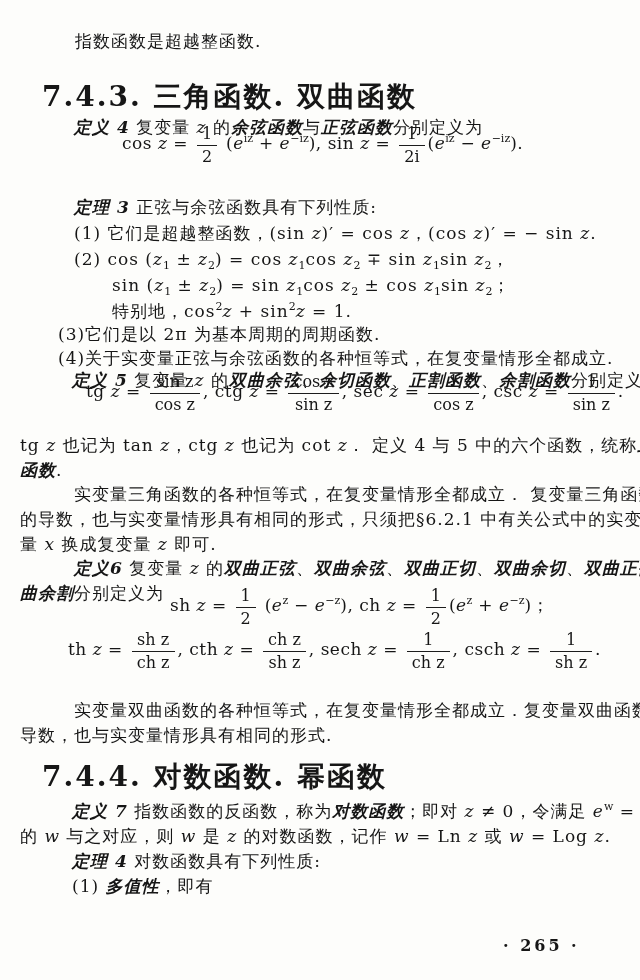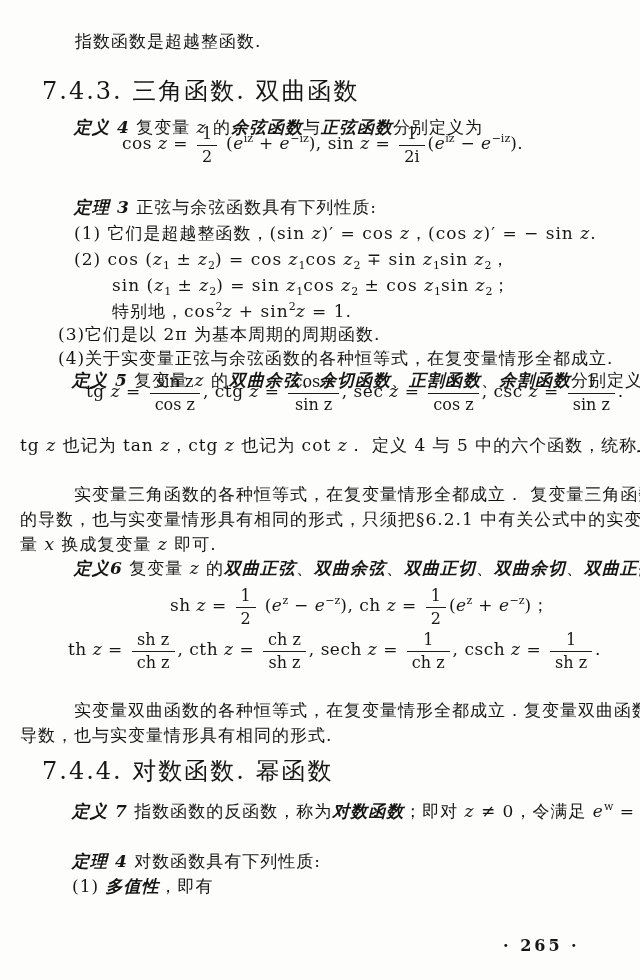--- a/index.html
+++ b/index.html
@@ -7,21 +7,21 @@
     position:relative;width:640px;height:980px;margin:0 auto;
     background:#fdfdfb;color:#161616;overflow:hidden;
     font-family:"DejaVu Serif","Liberation Serif",serif;
   }
   .ln{
     position:absolute;left:20px;width:616px;
     font-size:17px;line-height:24px;letter-spacing:1px;
     white-space:nowrap;
   }
   .heading{
-    position:absolute;font-size:24px;font-weight:normal;
+    position:absolute;font-size:28px;font-weight:bold;
     letter-spacing:2px;white-space:nowrap;
   }
   .fm{position:absolute;font-size:17px;letter-spacing:0.5px;white-space:nowrap;}
   b{font-weight:bold;font-style:italic;}
   .it{font-style:italic;}
   sup,sub{font-size:11px;letter-spacing:0;}
   sup{vertical-align:super;line-height:0;}
   sub{vertical-align:sub;line-height:0;}
   .frac{
     display:inline-block;vertical-align:middle;text-align:center;
@@ -50,32 +50,35 @@
   <p class="ln" style="left:74px;top:230px">(2) cos (<span class="it">z</span><sub>1</sub> ± <span class="it">z</span><sub>2</sub>) = cos <span class="it">z</span><sub>1</sub>cos <span class="it">z</span><sub>2</sub> ∓ sin <span class="it">z</span><sub>1</sub>sin <span class="it">z</span><sub>2</sub>，</p>
   <p class="ln" style="left:112px;top:256px">sin (<span class="it">z</span><sub>1</sub> ± <span class="it">z</span><sub>2</sub>) = sin <span class="it">z</span><sub>1</sub>cos <span class="it">z</span><sub>2</sub> ± cos <span class="it">z</span><sub>1</sub>sin <span class="it">z</span><sub>2</sub>；</p>
   <p class="ln" style="left:112px;top:282px">特别地，cos<sup>2</sup><span class="it">z</span> + sin<sup>2</sup><span class="it">z</span> = 1.</p>
   <p class="ln" style="left:58px;top:305px">(3)它们是以 2π 为基本周期的周期函数.</p>
   <p class="ln" style="left:58px;top:329px">(4)关于实变量正弦与余弦函数的各种恒等式，在复变量情形全都成立.</p>
 
   <p class="ln" style="left:72px;top:351px"><b>定义 5</b>  复变量 <span class="it">z</span> 的<b>双曲余弦</b>、<b>余切函数</b>、<b>正割函数</b>、<b>余割函数</b>分别定义为</p>
   <div class="fm" style="left:86px;top:372px">tg <span class="it">z</span> = <span class="frac"><span class="fn">sin z</span><span class="fd">cos z</span></span>,  ctg <span class="it">z</span> = <span class="frac"><span class="fn">cos z</span><span class="fd">sin z</span></span>,  sec <span class="it">z</span> = <span class="frac"><span class="fn">1</span><span class="fd">cos z</span></span>,  csc <span class="it">z</span> = <span class="frac"><span class="fn">1</span><span class="fd">sin z</span></span>.</div>
 
   <p class="ln" style="left:20px;top:416px">tg <span class="it">z</span> 也记为 tan <span class="it">z</span>，ctg <span class="it">z</span> 也记为 cot <span class="it">z</span>． 定义 4 与 5 中的六个函数，统称<b>三角</b></p>
+  <p class="ln" style="left:20px;top:441px"><b>函数</b>.</p>
   <p class="ln" style="left:74px;top:465px">实变量三角函数的各种恒等式，在复变量情形全都成立． 复变量三角函数</p>
   <p class="ln" style="left:20px;top:490px">的导数，也与实变量情形具有相同的形式，只须把§6.2.1 中有关公式中的实变</p>
   <p class="ln" style="left:20px;top:515px">量 <span class="it">x</span> 换成复变量 <span class="it">z</span> 即可.</p>
 
   <p class="ln" style="left:74px;top:539px"><b>定义6</b>  复变量 <span class="it">z</span> 的<b>双曲正弦</b>、<b>双曲余弦</b>、<b>双曲正切</b>、<b>双曲余切</b>、<b>双曲正割</b>、</p>
+  <p class="ln" style="left:20px;top:564px"><b>曲余割</b>分别定义为</p>
   <div class="fm" style="left:170px;top:586px">sh <span class="it">z</span> = <span class="frac"><span class="fn">1</span><span class="fd">2</span></span> (<span class="it">e</span><sup>z</sup> − <span class="it">e</span><sup>−z</sup>),  ch <span class="it">z</span> = <span class="frac"><span class="fn">1</span><span class="fd">2</span></span>(<span class="it">e</span><sup>z</sup> + <span class="it">e</span><sup>−z</sup>)；</div>
   <div class="fm" style="left:68px;top:630px">th <span class="it">z</span> = <span class="frac"><span class="fn">sh z</span><span class="fd">ch z</span></span>,  cth <span class="it">z</span> = <span class="frac"><span class="fn">ch z</span><span class="fd">sh z</span></span>,  sech <span class="it">z</span> = <span class="frac"><span class="fn">1</span><span class="fd">ch z</span></span>,  csch <span class="it">z</span> = <span class="frac"><span class="fn">1</span><span class="fd">sh z</span></span>.</div>
 
   <p class="ln" style="left:74px;top:681px">实变量双曲函数的各种恒等式，在复变量情形全都成立．复变量双曲函数的</p>
   <p class="ln" style="left:20px;top:706px">导数，也与实变量情形具有相同的形式.</p>
 
   <h2 class="heading" style="left:42px;top:735px">7.4.4. 对数函数. 幂函数</h2>
 
   <p class="ln" style="left:72px;top:782px"><b>定义 7</b>  指数函数的反函数，称为<b>对数函数</b>；即对 <span class="it">z</span> ≠ 0，令满足 <span class="it">e</span><sup>w</sup> = </p>
+  <p class="ln" style="left:20px;top:807px">的 <span class="it">w</span> 与之对应，则 <span class="it">w</span> 是 <span class="it">z</span> 的对数函数，记作 <span class="it">w</span> = Ln <span class="it">z</span> 或 <span class="it">w</span> = Log <span class="it">z</span>.</p>
   <p class="ln" style="left:72px;top:832px"><b>定理 4</b>  对数函数具有下列性质:</p>
   <p class="ln" style="left:72px;top:857px">(1) <b>多值性</b>，即有</p>
 
   <div class="pageno" style="left:503px;top:936px">· 265 ·</div>
 
 </div>
 
 </body></html>

